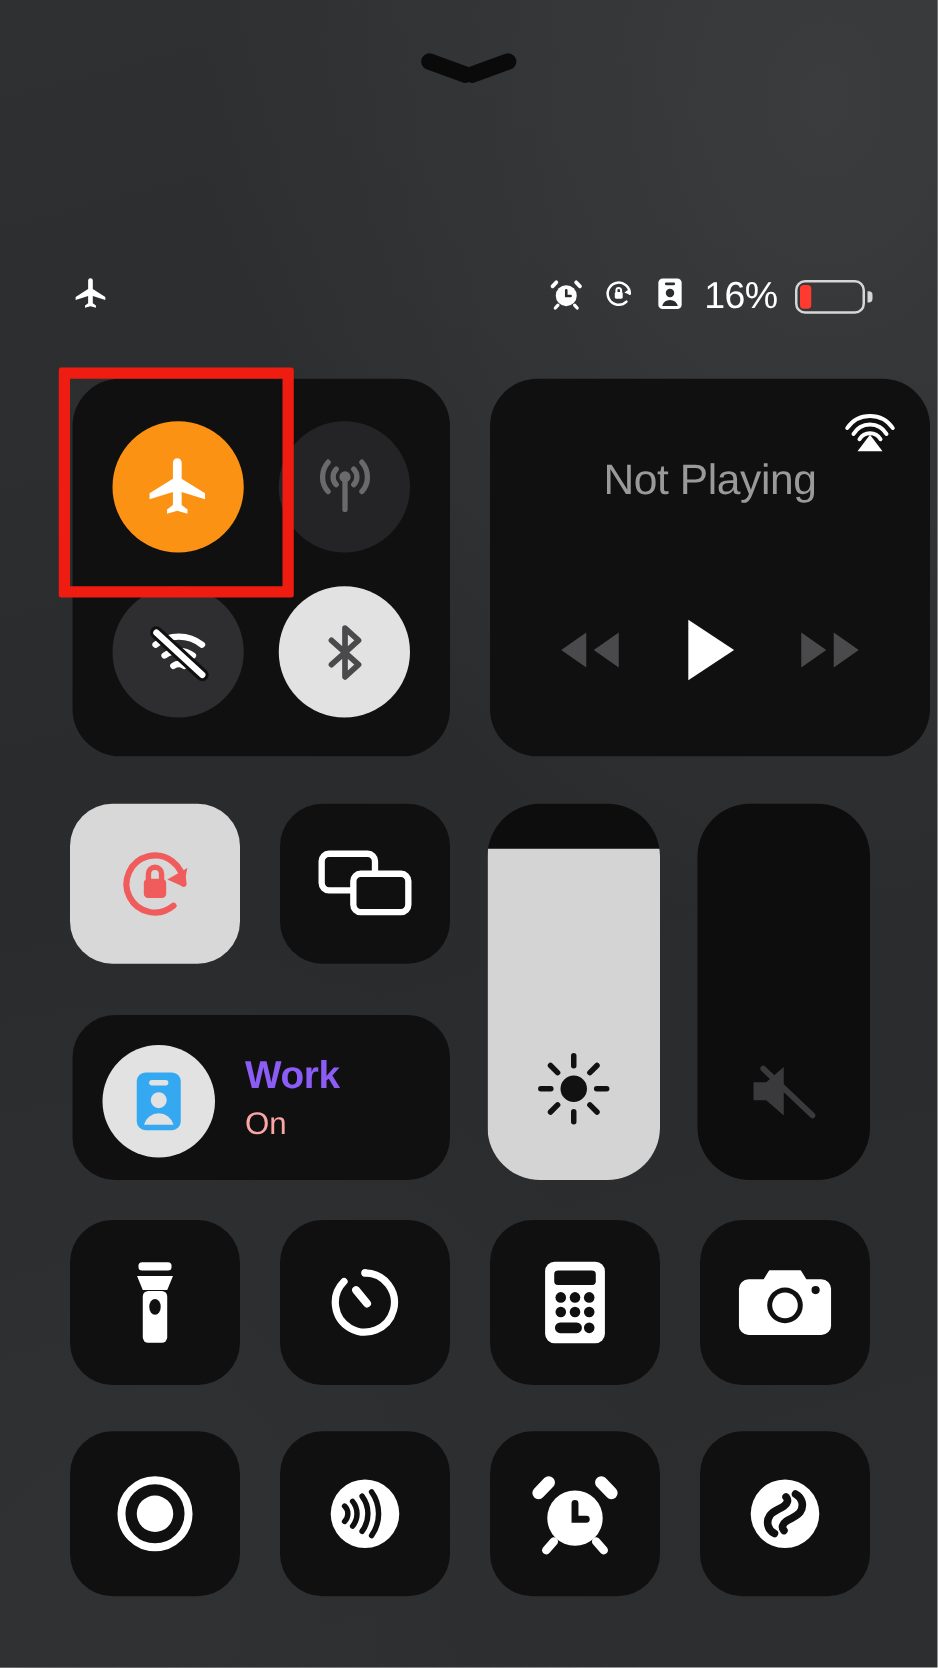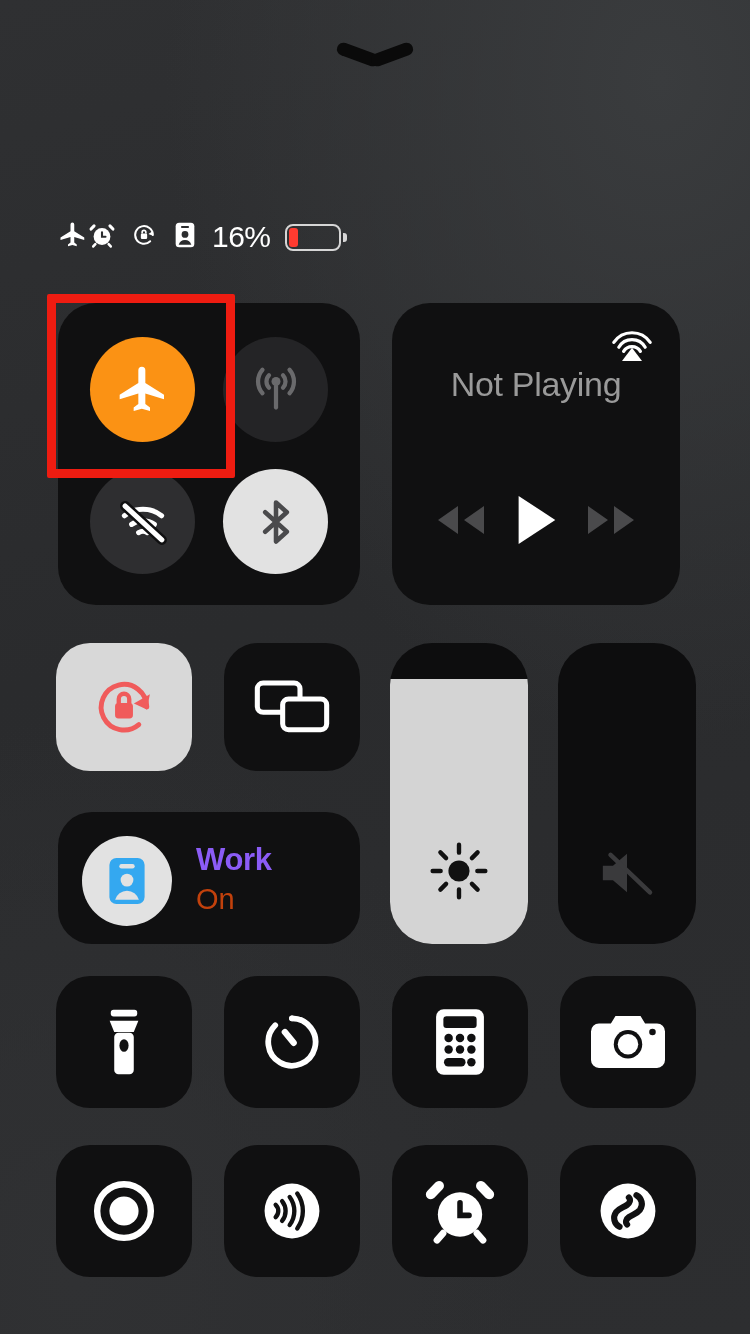--- a/index.html
+++ b/index.html
@@ -22,21 +22,21 @@
   .chev:before, .chev:after {
     content:""; position:absolute; top:8px; width:44px; height:13px;
     background:#0a0a0a; border-radius:7px;
   }
   .chev:before { left:-2px; transform:rotate(20deg); }
   .chev:after  { right:-2px; transform:rotate(-20deg); }
 
   
   .statusbar {
     position:absolute; top:218px; left:58px; right:58px; height:38px;
-    display:flex; align-items:center; 
+    display:flex; align-items:center; justify-content:space-between;
     color:#fff;
   }
   .sb-right { display:flex; align-items:center; gap:14px; }
   .pct { font-size:30px; font-weight:400; letter-spacing:-0.5px; color:#fff; }
 
   .battery { position:relative; width:56px; height:27px; }
   .battery .shell {
     position:absolute; inset:0; border:2.5px solid #d6d6d6; border-radius:8px;
   }
   .battery .cap {
@@ -71,21 +71,21 @@
 
   
   .slider { position:absolute; border-radius:42px; overflow:hidden; background:#0d0d0e; }
   .slider .lvl { position:absolute; left:0; right:0; bottom:0; background:#d4d4d4; }
   .slider .glyph { position:absolute; left:0; right:0; bottom:42px; display:flex; justify-content:center; }
 
   
   .focus-ic { position:absolute; left:24px; top:24px; width:90px; height:90px; border-radius:50%; background:#e2e2e2; display:flex; align-items:center; justify-content:center; }
   .focus-txt { position:absolute; left:138px; top:28px; }
   .focus-name { color:#8b5cf6; font-size:31px; font-weight:700; letter-spacing:-0.3px; line-height:40px; }
-  .focus-state { color:#c2410c; font-size:29px; font-weight:400; line-height:38px; }
+  .focus-state { color:#fca5a5; font-size:25px; font-weight:400; line-height:38px; }
 
   .app-ic { position:absolute; inset:0; display:flex; align-items:center; justify-content:center; }
 
   
   .annot {
     position:absolute; border:9px solid #ee1c11; border-radius:2px;
     pointer-events:none; background:transparent;
   }
 </style>
 </head>
@@ -170,21 +170,21 @@
       </svg>
     </div>
 
     <div class="circ white" style="left:165px; top:166px; width:105px; height:105px;">
       <svg width="52" height="52" viewBox="0 0 24 24" fill="none" stroke="#4a4a4c" stroke-width="2.1" stroke-linejoin="round" stroke-linecap="round">
         <path d="M7 7.5 17 16.5 12 21V3l5 4.5L7 16.5"></path>
       </svg>
     </div>
   </div>
 
-  <div class="mod" style="left:392px; top:303px; width:288px; height:302px;">
+  <div class="mod" style="left:392px; top:303px; width:352px; height:302px;">
 
     <span class="airplay">
       <svg width="48" height="48" viewBox="0 0 24 24" fill="none" stroke="#fff" stroke-width="1.6" stroke-linecap="round">
         <path d="M5.4 13.1a7.6 7.6 0 0 1 13.2 0"></path>
         <path d="M7.8 15.2a4.9 4.9 0 0 1 8.4 0"></path>
         <path d="M2.9 10.7a11 11 0 0 1 18.2 0"></path>
         <path d="M12 13.4 17 20H7z" fill="#fff" stroke="none"></path>
       </svg>
     </span>
 

